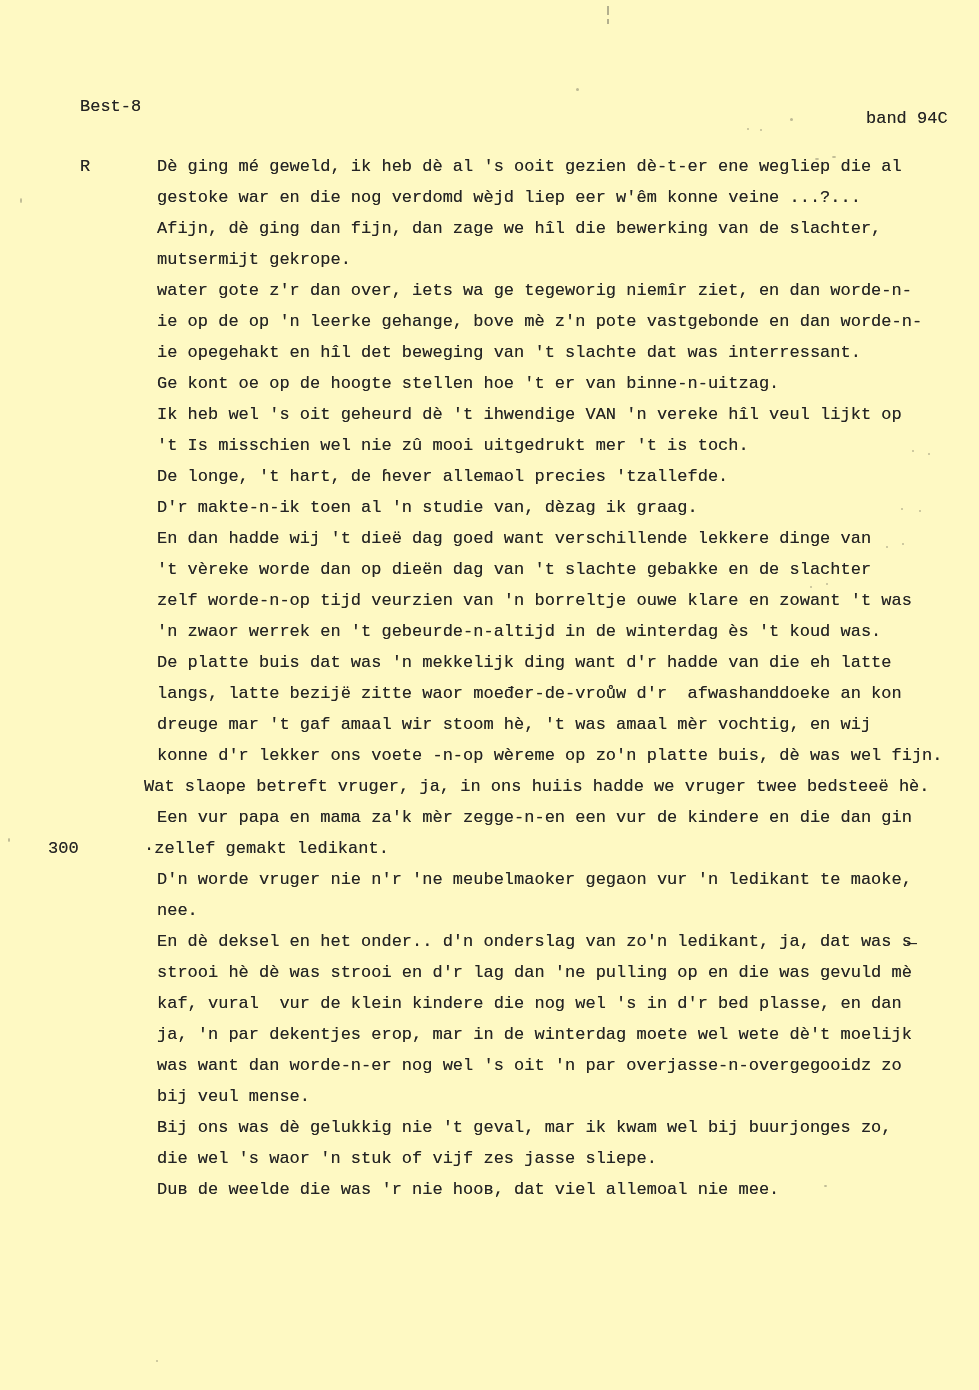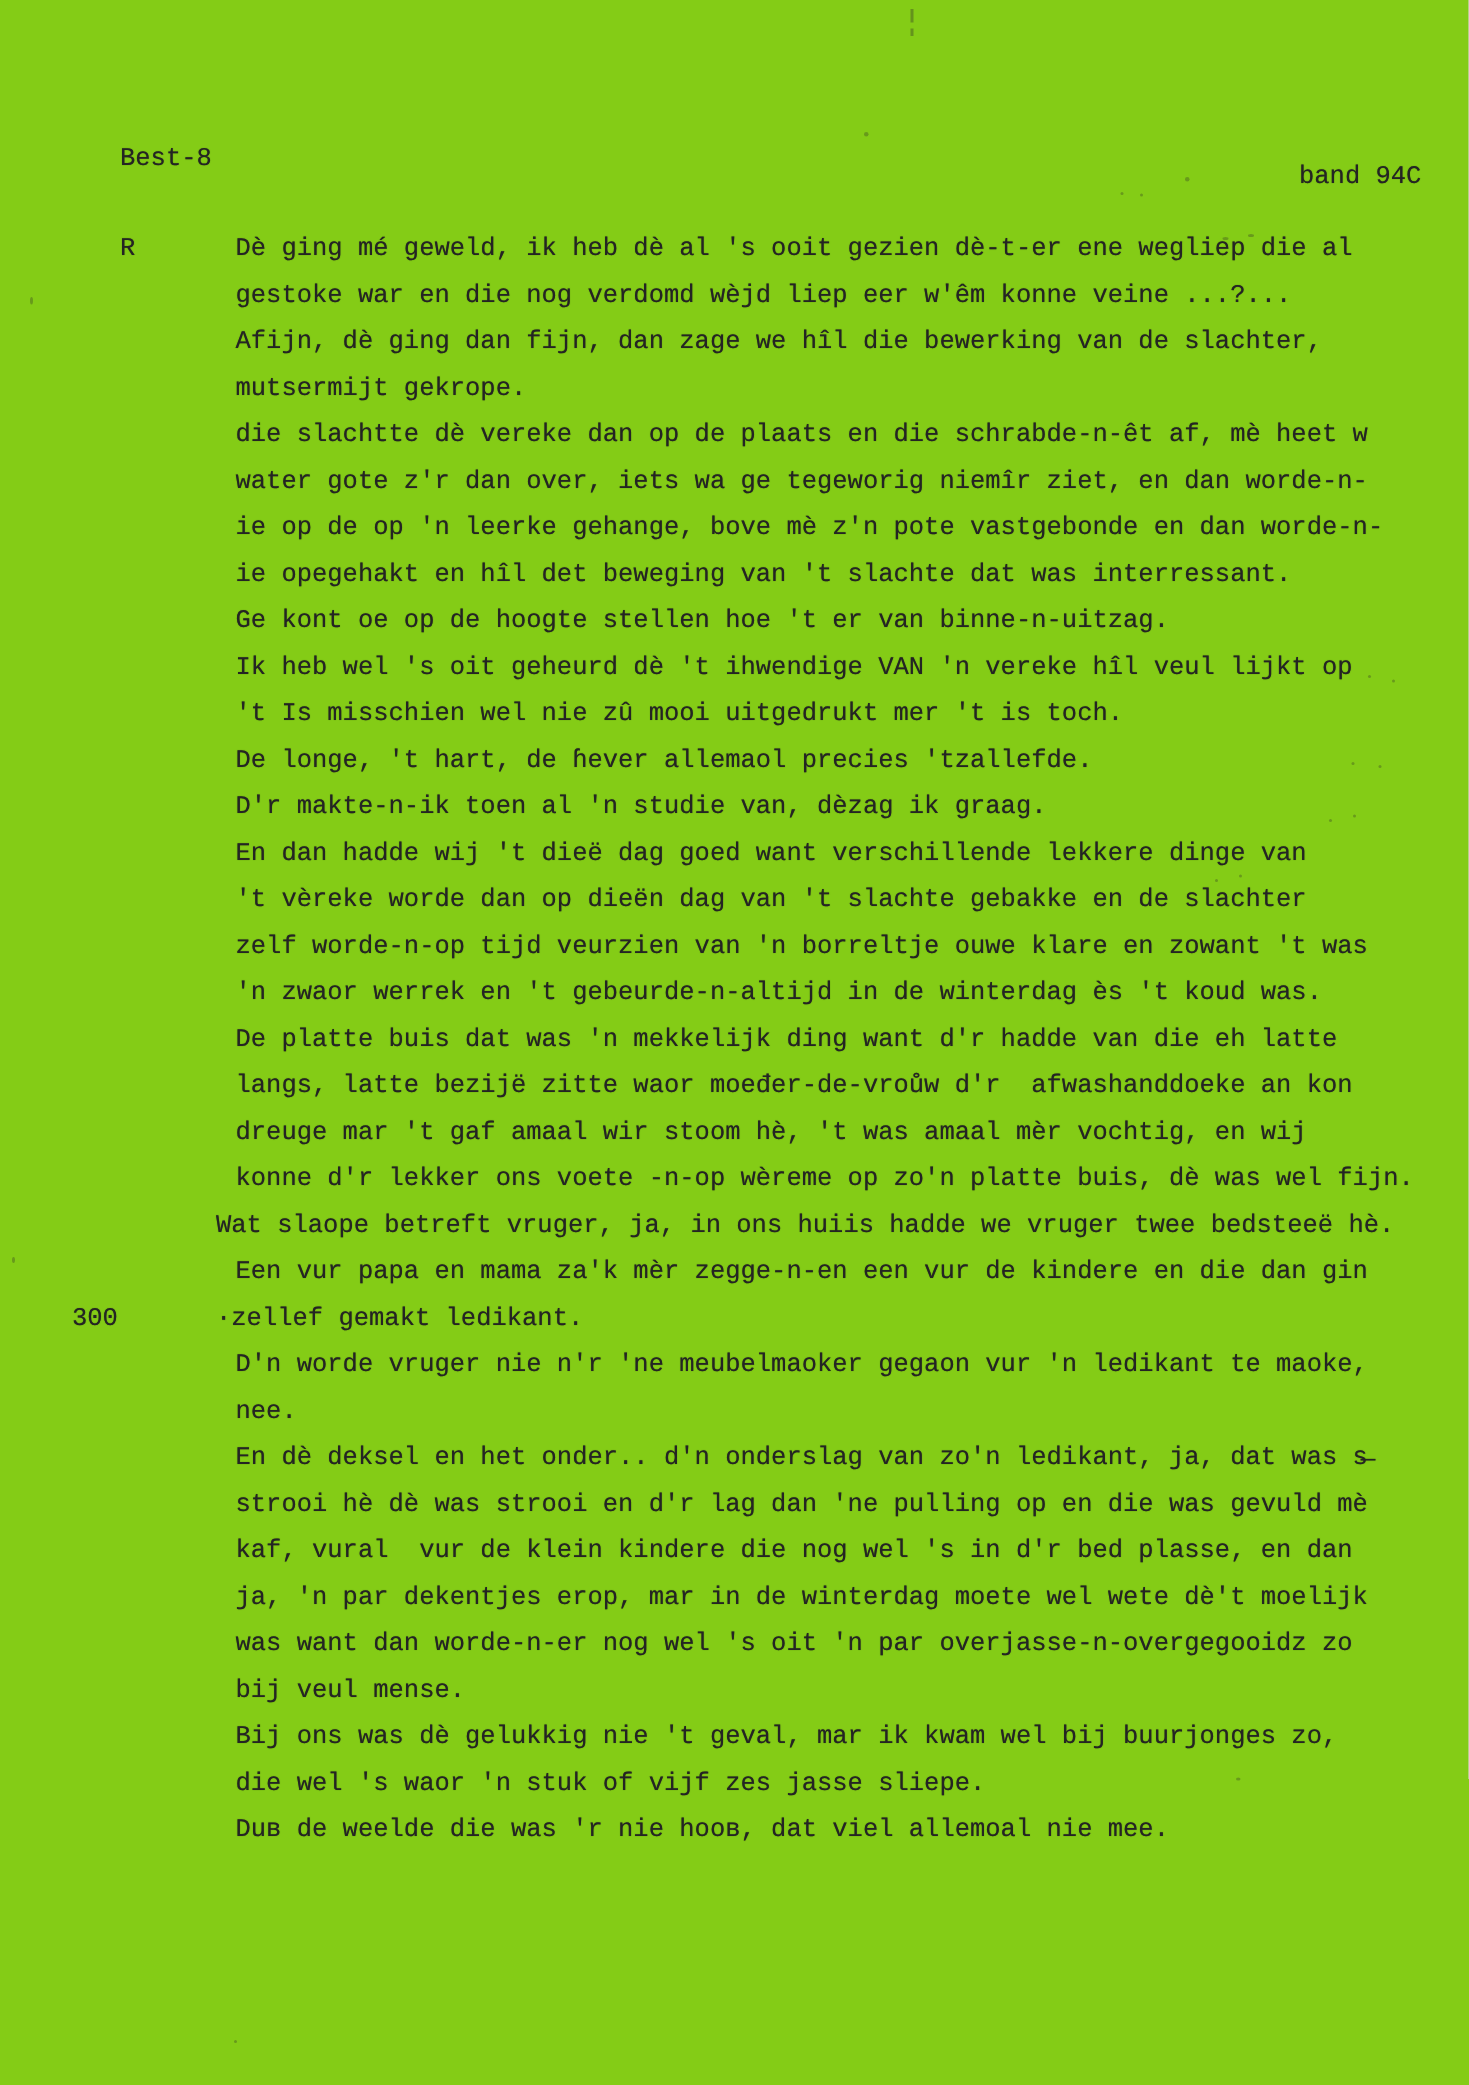--- a/index.html
+++ b/index.html
@@ -5,21 +5,21 @@
   html, body {
     margin: 0;
     padding: 0;
     background: #d9d9d9;
   }
   .page {
     position: relative;
     width: 979px;
     height: 1390px;
     margin: 0 auto;
-    background: #84cc16;
+    background: #fef9c3;
     overflow: hidden;
     font-family: "Liberation Mono", "DejaVu Sans Mono", monospace;
     color: #242424;
     text-shadow: 0 0 0.6px rgba(20,20,20,0.55);
   }
   .hdr {
     position: absolute;
     font-size: 17px;
     white-space: pre;
   }
@@ -71,21 +71,20 @@
 
   <div class="hdr hdr-left">Best-8</div>
 
   <div class="hdr hdr-right">band 94C</div>
 
   <div class="lines">
       <div class="line"><span class="marker">R</span><span class="text">Dè ging mé geweld, ik heb dè al 's ooit gezien dè-t-er ene wegliep die al</span></div>
       <div class="line"><span class="text">gestoke war en die nog verdomd wèjd liep eer w'êm konne veine ...?...</span></div>
       <div class="line"><span class="text">Afijn, dè ging dan fijn, dan zage we hîl die bewerking van de slachter,</span></div>
       <div class="line"><span class="text">mutsermijt gekrope.</span></div>
-      <div class="line"><span class="text">die slachtte dè vereke dan op de plaats en die schrabde-n-êt af, mè heet w</span></div>
       <div class="line"><span class="text">water gote z'r dan over, iets wa ge tegeworig niemîr ziet, en dan worde-n-</span></div>
       <div class="line"><span class="text">ie op de op 'n leerke gehange, bove mè z'n pote vastgebonde en dan worde-n-</span></div>
       <div class="line"><span class="text">ie opegehakt en hîl det beweging van 't slachte dat was interressant.</span></div>
       <div class="line"><span class="text">Ge kont oe op de hoogte stellen hoe 't er van binne-n-uitzag.</span></div>
       <div class="line"><span class="text">Ik heb wel 's oit geheurd dè 't ihwendige VAN 'n vereke hîl veul lijkt op</span></div>
       <div class="line"><span class="text">'t Is misschien wel nie zû mooi uitgedrukt mer 't is toch.</span></div>
       <div class="line"><span class="text">De longe, 't hart, de ɦever allemaol precies 'tzallefde.</span></div>
       <div class="line"><span class="text">D'r makte-n-ik toen al 'n studie van, dèzag ik graag.</span></div>
       <div class="line"><span class="text">En dan hadde wij 't dieë dag goed want verschillende lekkere dinge van</span></div>
       <div class="line"><span class="text">'t vèreke worde dan op dieën dag van 't slachte gebakke en de slachter</span></div>

